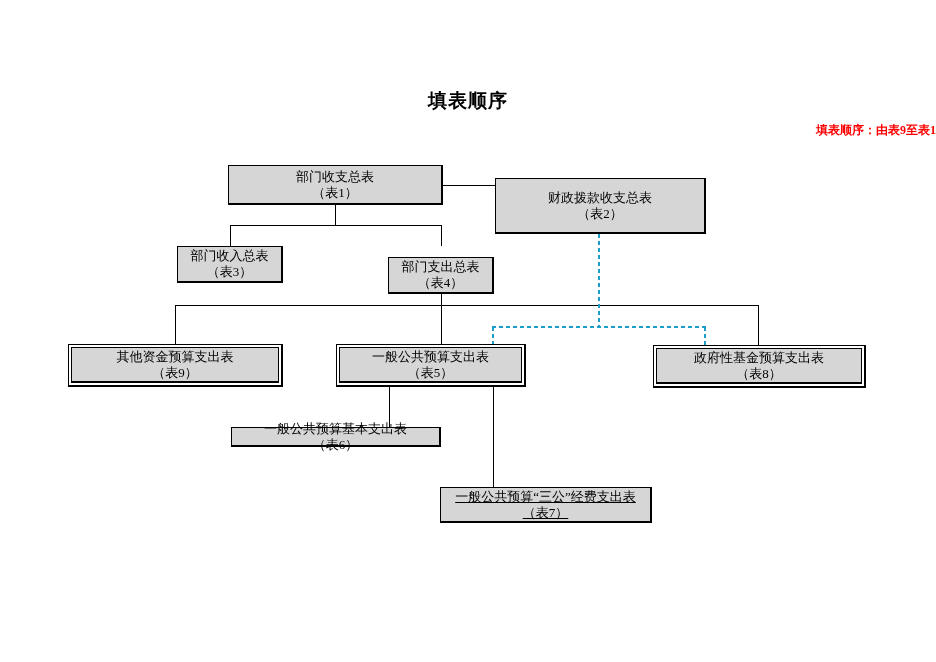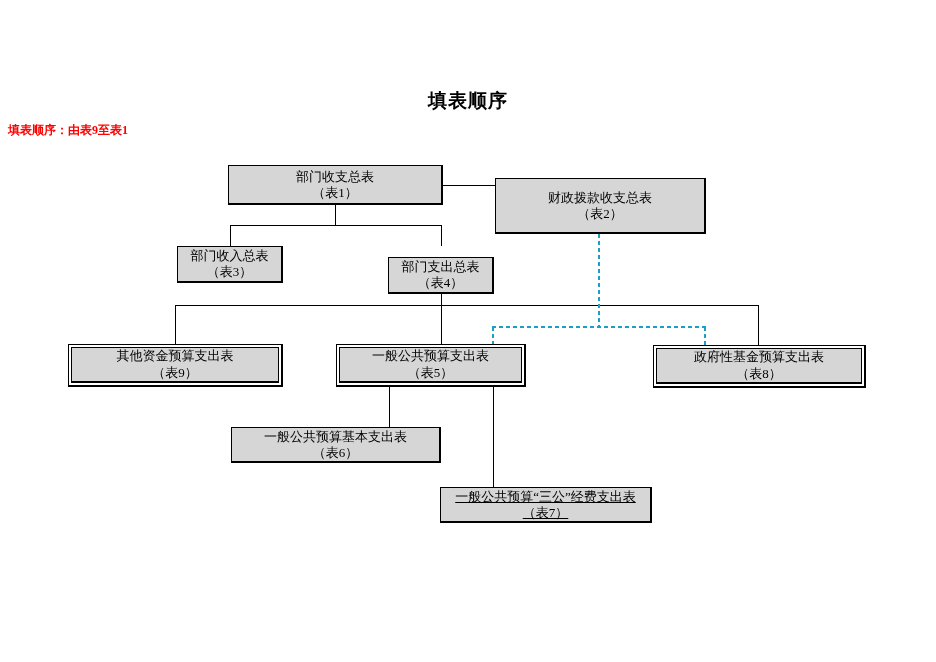--- a/index.html
+++ b/index.html
@@ -30,25 +30,24 @@
     text-align:center;
     font-size:19px;
     font-weight:bold;
     color:var(--title);
     letter-spacing:1px;
   }
   .subtitle{
     position:absolute;
     left:0; top:122px;
     width:936px;
-    text-align:left;
+    text-align:right;
     font-size:12px;
     font-weight:bold;
     color:var(--subtitle);
-    padding-left:8px;
   }
   svg.wires{
     position:absolute;
     left:0; top:0;
   }
   svg.wires line.s{
     stroke:var(--line);
     stroke-width:1;
     shape-rendering:crispEdges;
   }
@@ -79,21 +78,21 @@
   }
   .node.double .inner{
     width:100%;
     height:100%;
     background:var(--fill);
     border:1px solid var(--border);
     border-bottom-width:2px;
     display:flex;
     flex-direction:column;
     align-items:center;
-    justify-content:space-between;
+    justify-content:center;
   }
   .node span{display:block;}
 </style>
 </head>
 <body>
 
 <div class="canvas">
 
   <div class="title">填表顺序</div>
   <div class="subtitle">填表顺序：由表9至表1</div>
@@ -152,21 +151,21 @@
     </div>
   </div>
 
   <div class="node double" style="left:653px;top:345px;width:213px;height:43px;">
     <div class="inner">
       <span>政府性基金预算支出表</span>
       <span>（表8）</span>
     </div>
   </div>
 
-  <div class="node" style="left:231px;top:427px;width:210px;height:36px;">
+  <div class="node" style="left:231px;top:427px;width:210px;height:20px;">
     <span>一般公共预算基本支出表</span>
     <span>（表6）</span>
   </div>
 
   <div class="node" style="left:440px;top:487px;width:212px;height:36px;text-decoration:underline;">
     <span>一般公共预算“三公”经费支出表</span>
     <span>（表7）</span>
   </div>
 
 </div>

